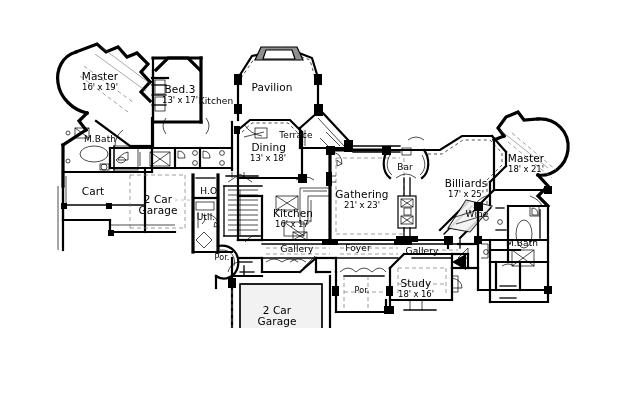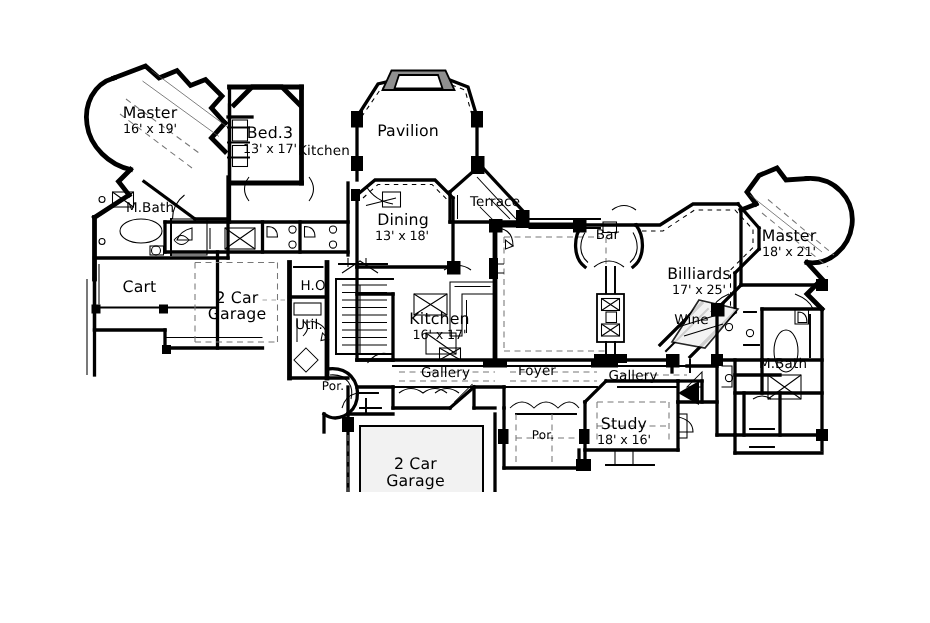--- a/index.html
+++ b/index.html
@@ -494,40 +494,44 @@
 
   <div class="room-label" style="left:272px; top:88px;">
     <span class="rname">Pavilion</span>
   </div>
 
   <div class="room-label" style="left:268px; top:152px;text-align:right;">
     <span class="rname">Dining</span>
     <span class="rdim">13' x 18'</span>
   </div>
 
-  <div class="room-label sm" style="left:330px; top:136px;">
+  <div class="room-label sm" style="left:296px; top:136px;">
     <span class="rname">Terrace</span>
   </div>
 
   <div class="room-label" style="left:293px; top:218px;">
     <span class="rname">Kitchen</span>
     <span class="rdim">16' x 17'</span>
   </div>
 
-
-  <div class="room-label sm" style="left:405px; top:158px;">
+  <div class="room-label" style="left:362px; top:199px;">
+    <span class="rname">Gathering</span>
+    <span class="rdim">21' x 23'</span>
+  </div>
+
+  <div class="room-label sm" style="left:405px; top:168px;">
     <span class="rname">Bar</span>
   </div>
 
   <div class="room-label" style="left:448px; top:188px;margin-left:18px;">
     <span class="rname">Billiards</span>
     <span class="rdim">17' x 25'</span>
   </div>
 
-  <div class="room-label sm" style="left:461px; top:215px;text-align:right;">
+  <div class="room-label sm" style="left:477px; top:215px;text-align:right;">
     <span class="rname">Wine</span>
   </div>
 
   <div class="room-label sm" style="left:297px; top:250px;">
     <span class="rname">Gallery</span>
   </div>
 
   <div class="room-label sm" style="left:358px; top:249px;">
     <span class="rname">Foyer</span>
   </div>

